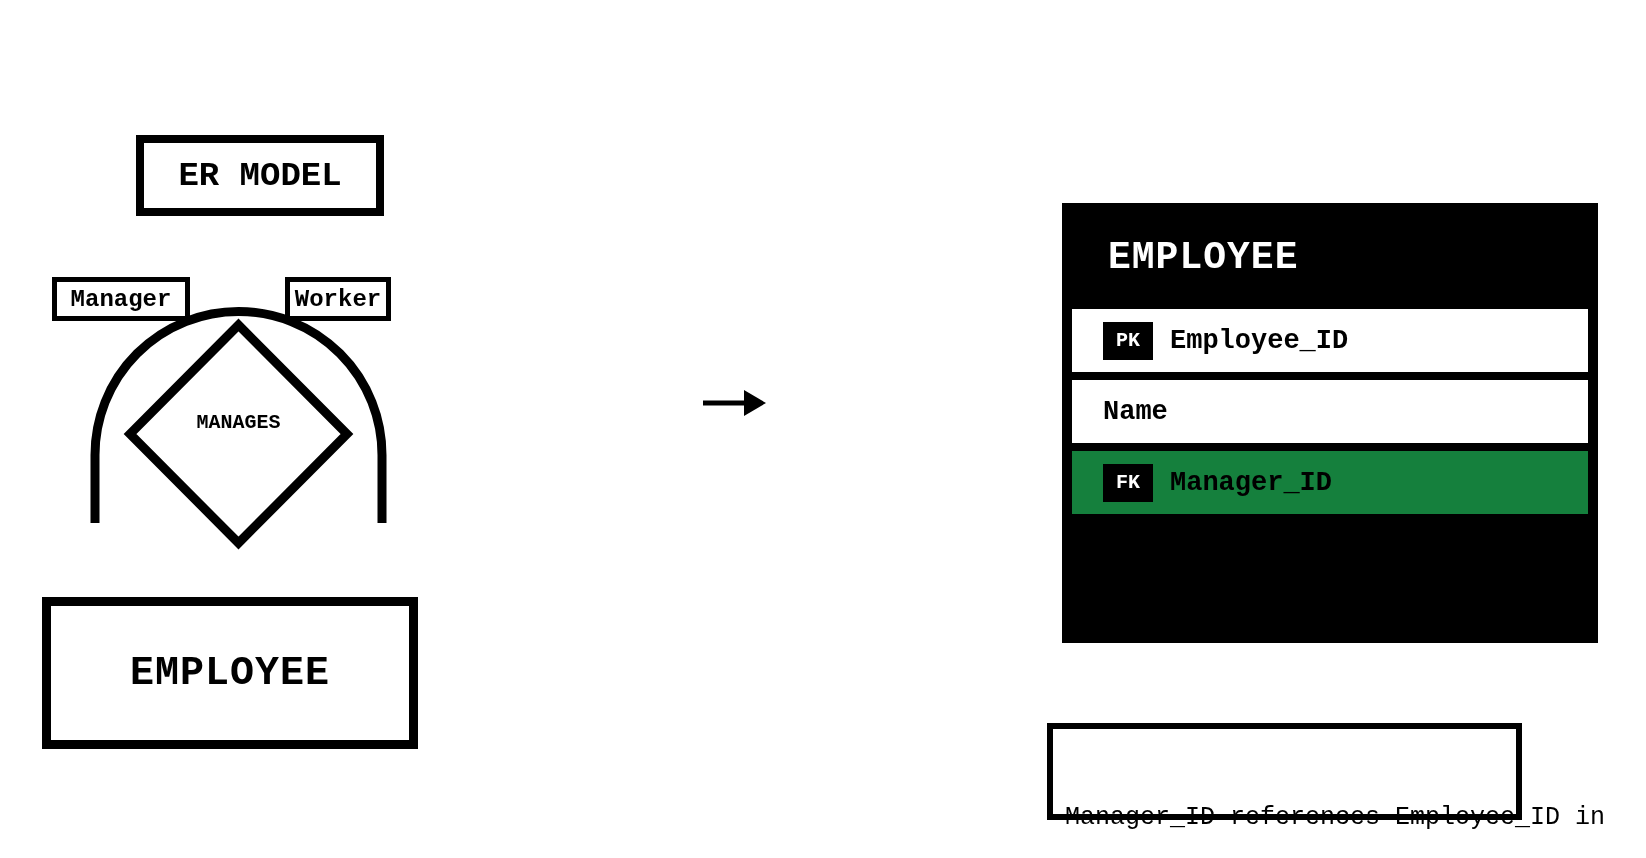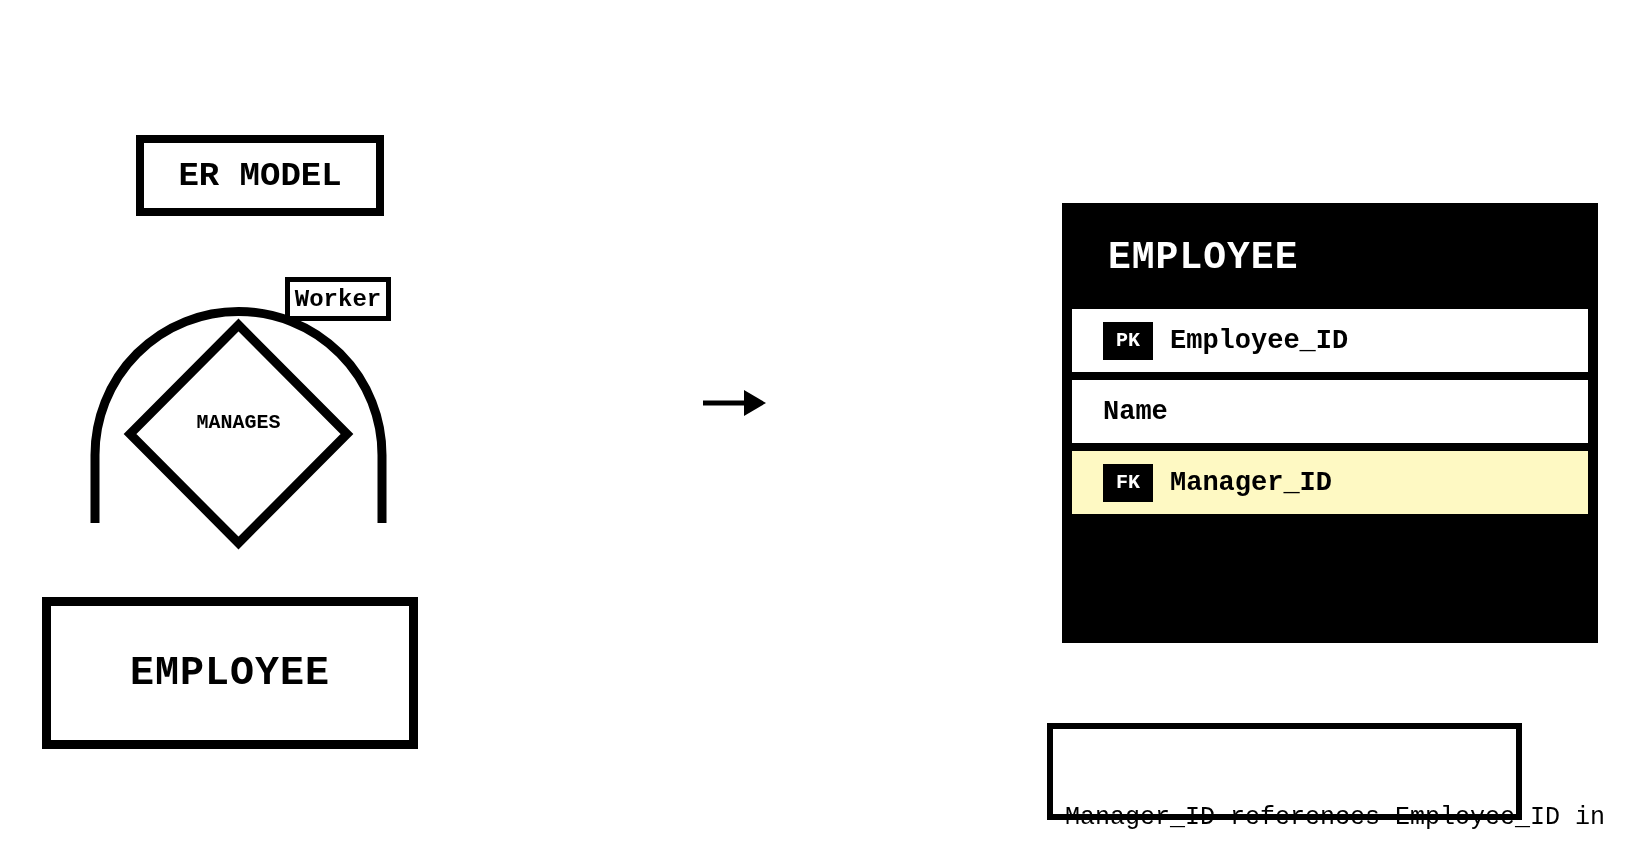--- a/index.html
+++ b/index.html
@@ -62,21 +62,21 @@
     height: 88px; background: #000; color: #fff;
     display: flex; align-items: center; padding-left: 36px;
     font-weight: bold; font-size: 38px; letter-spacing: 1px;
     flex: none;
   }
   .rel-row {
     height: 63px; background: #fff; margin-top: 8px;
     display: flex; align-items: center; padding-left: 31px;
     font-weight: bold; font-size: 27px; flex: none;
   }
-  .rel-row.hl { background: #fef9c3; }
+  .rel-row.hl { background: #15803d; }
   .key-badge {
     width: 50px; height: 38px; background: #000; color: #fff;
     display: flex; align-items: center; justify-content: center;
     font-weight: bold; font-size: 20px; margin-right: 17px; flex: none;
   }
   .note-box {
     left: 1047px; top: 723px; width: 475px; height: 97px;
     border: 6px solid #000; background: #fff;
     padding: 11px 0 0 12px;
     font-size: 25px; line-height: 31px; font-weight: normal;
@@ -95,20 +95,21 @@
     <path d="M 95 523 L 95 455 A 143.5 143.5 0 0 1 382 455 L 382 523" fill="none" stroke="#000000" stroke-width="9"></path>
     <polygon points="238.5,325 347,434 238.5,543 130,434" fill="#ffffff" stroke="#000000" stroke-width="9"></polygon>
     <g>
       <line x1="703" y1="403" x2="750" y2="403" stroke="#000000" stroke-width="5"></line>
       <polygon points="766,403 744,390 744,416" fill="#000000"></polygon>
     </g>
   </svg>
 
   <div class="abs center er-title z2">ER MODEL</div>
 
+  <div class="abs center role-box role-manager">Manager</div>
 
   <div class="abs center role-box role-worker">Worker</div>
 
   <div class="abs center manages-label">MANAGES</div>
 
   <div class="abs center entity-box z2">EMPLOYEE</div>
 
 
 
   <div class="abs rel-table z2">

